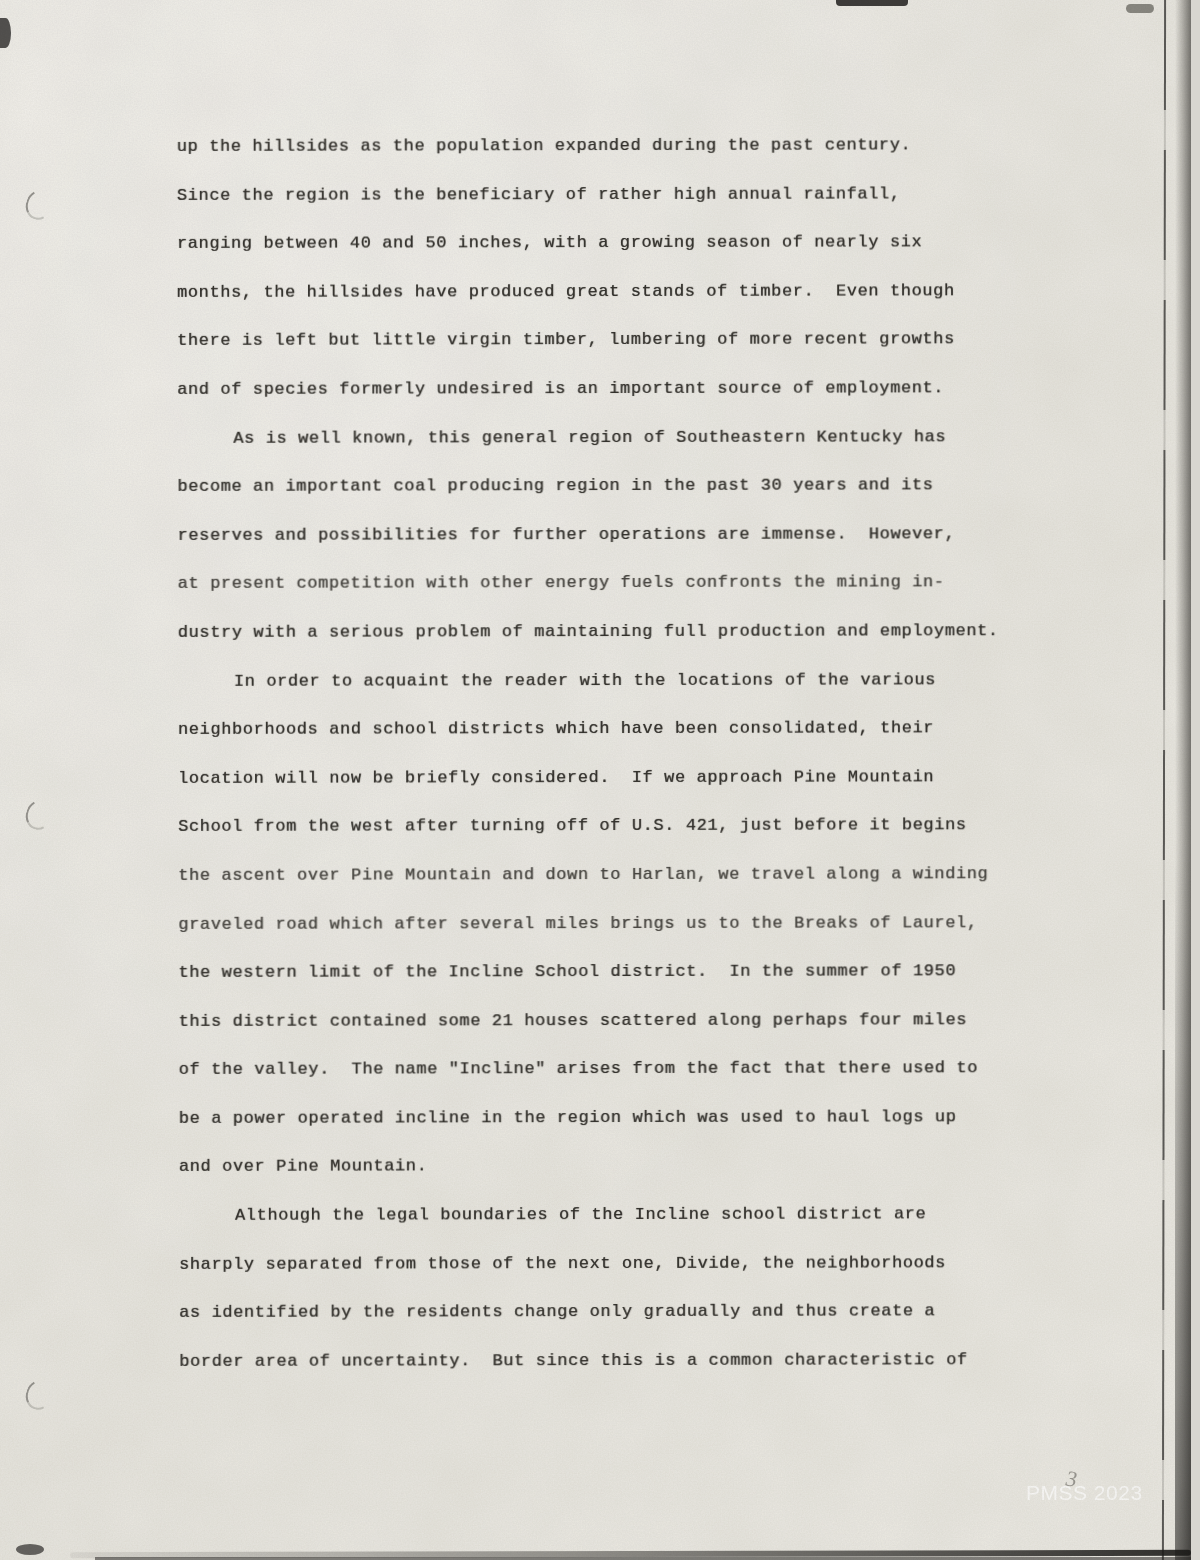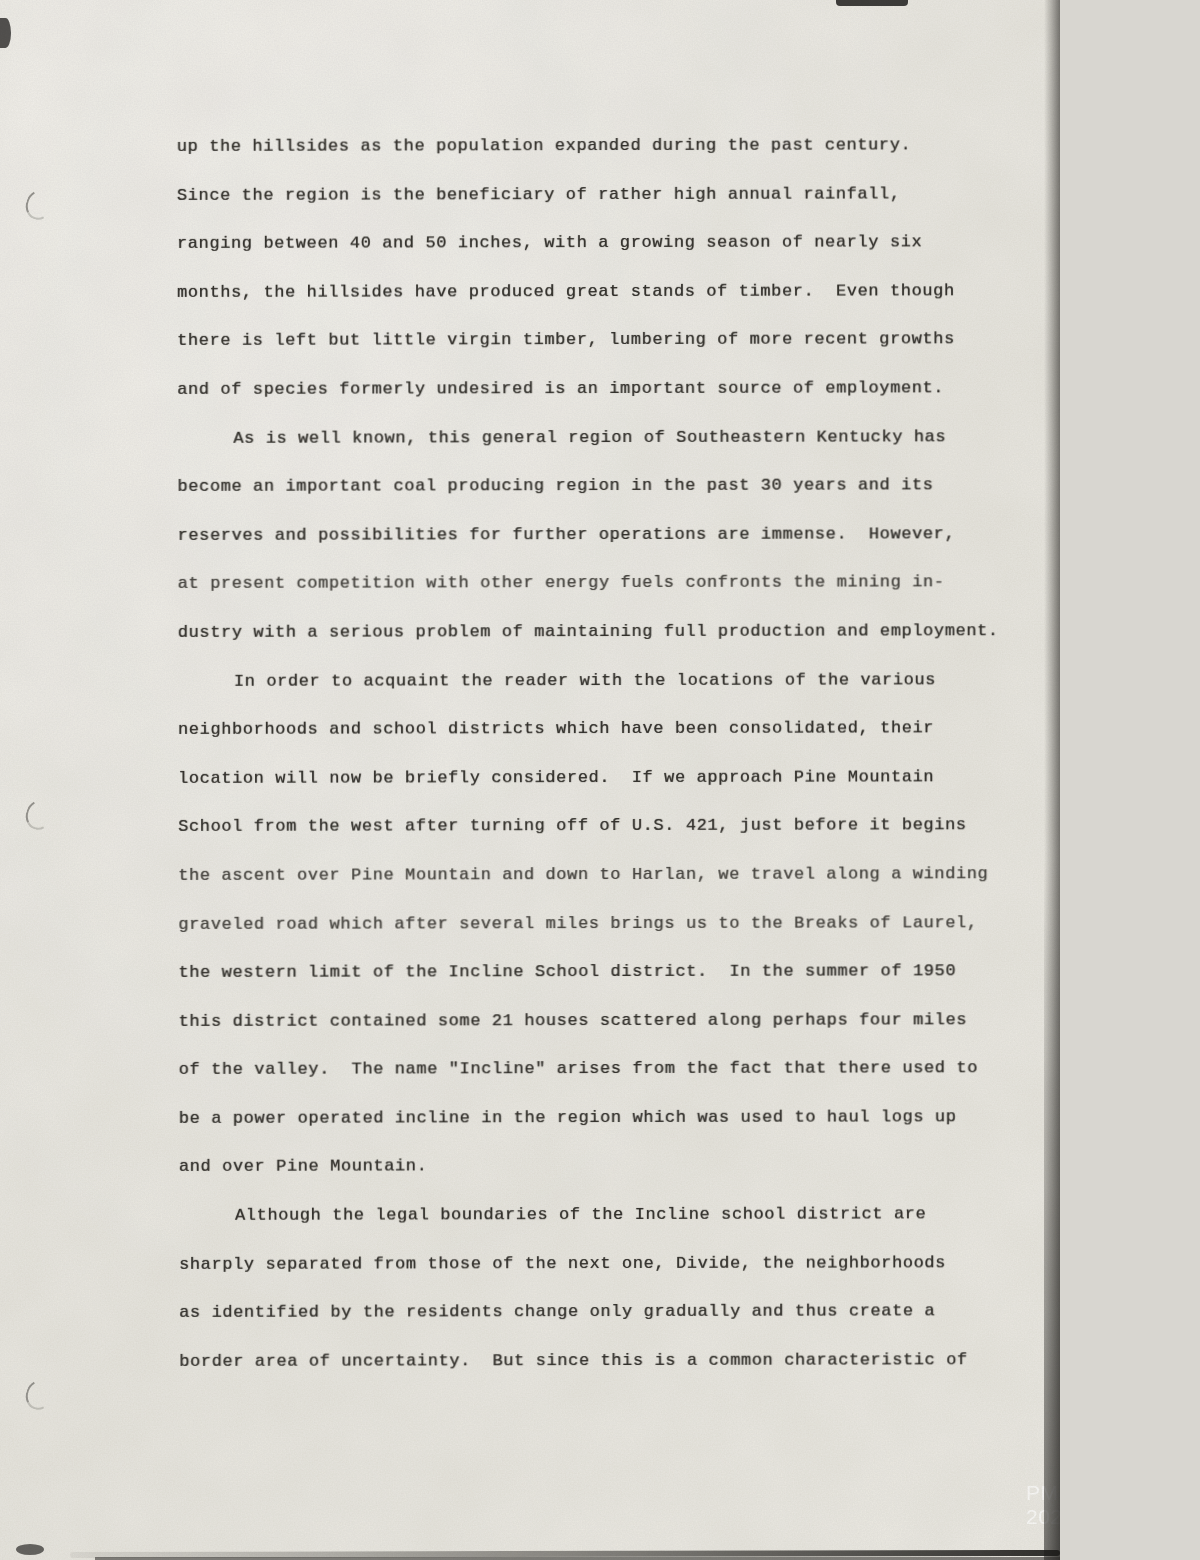--- a/index.html
+++ b/index.html
@@ -6,21 +6,21 @@
     margin: 0;
     padding: 0;
     width: 1200px;
     height: 1560px;
     overflow: hidden;
     background: #d8d6d0;
     font-family: "Liberation Sans", sans-serif;
   }
   .paper {
     position: relative;
-    width: 1060px;
+    width: 1191px;
     height: 1560px;
     background:
       radial-gradient(ellipse at 30% 20%, rgba(255,255,255,0.25), rgba(0,0,0,0) 60%),
       linear-gradient(135deg, #f0eee8 0%, #eae8e1 55%, #edebe4 100%);
     overflow: hidden;
   }
 
   
   .text-block {
     position: absolute;

